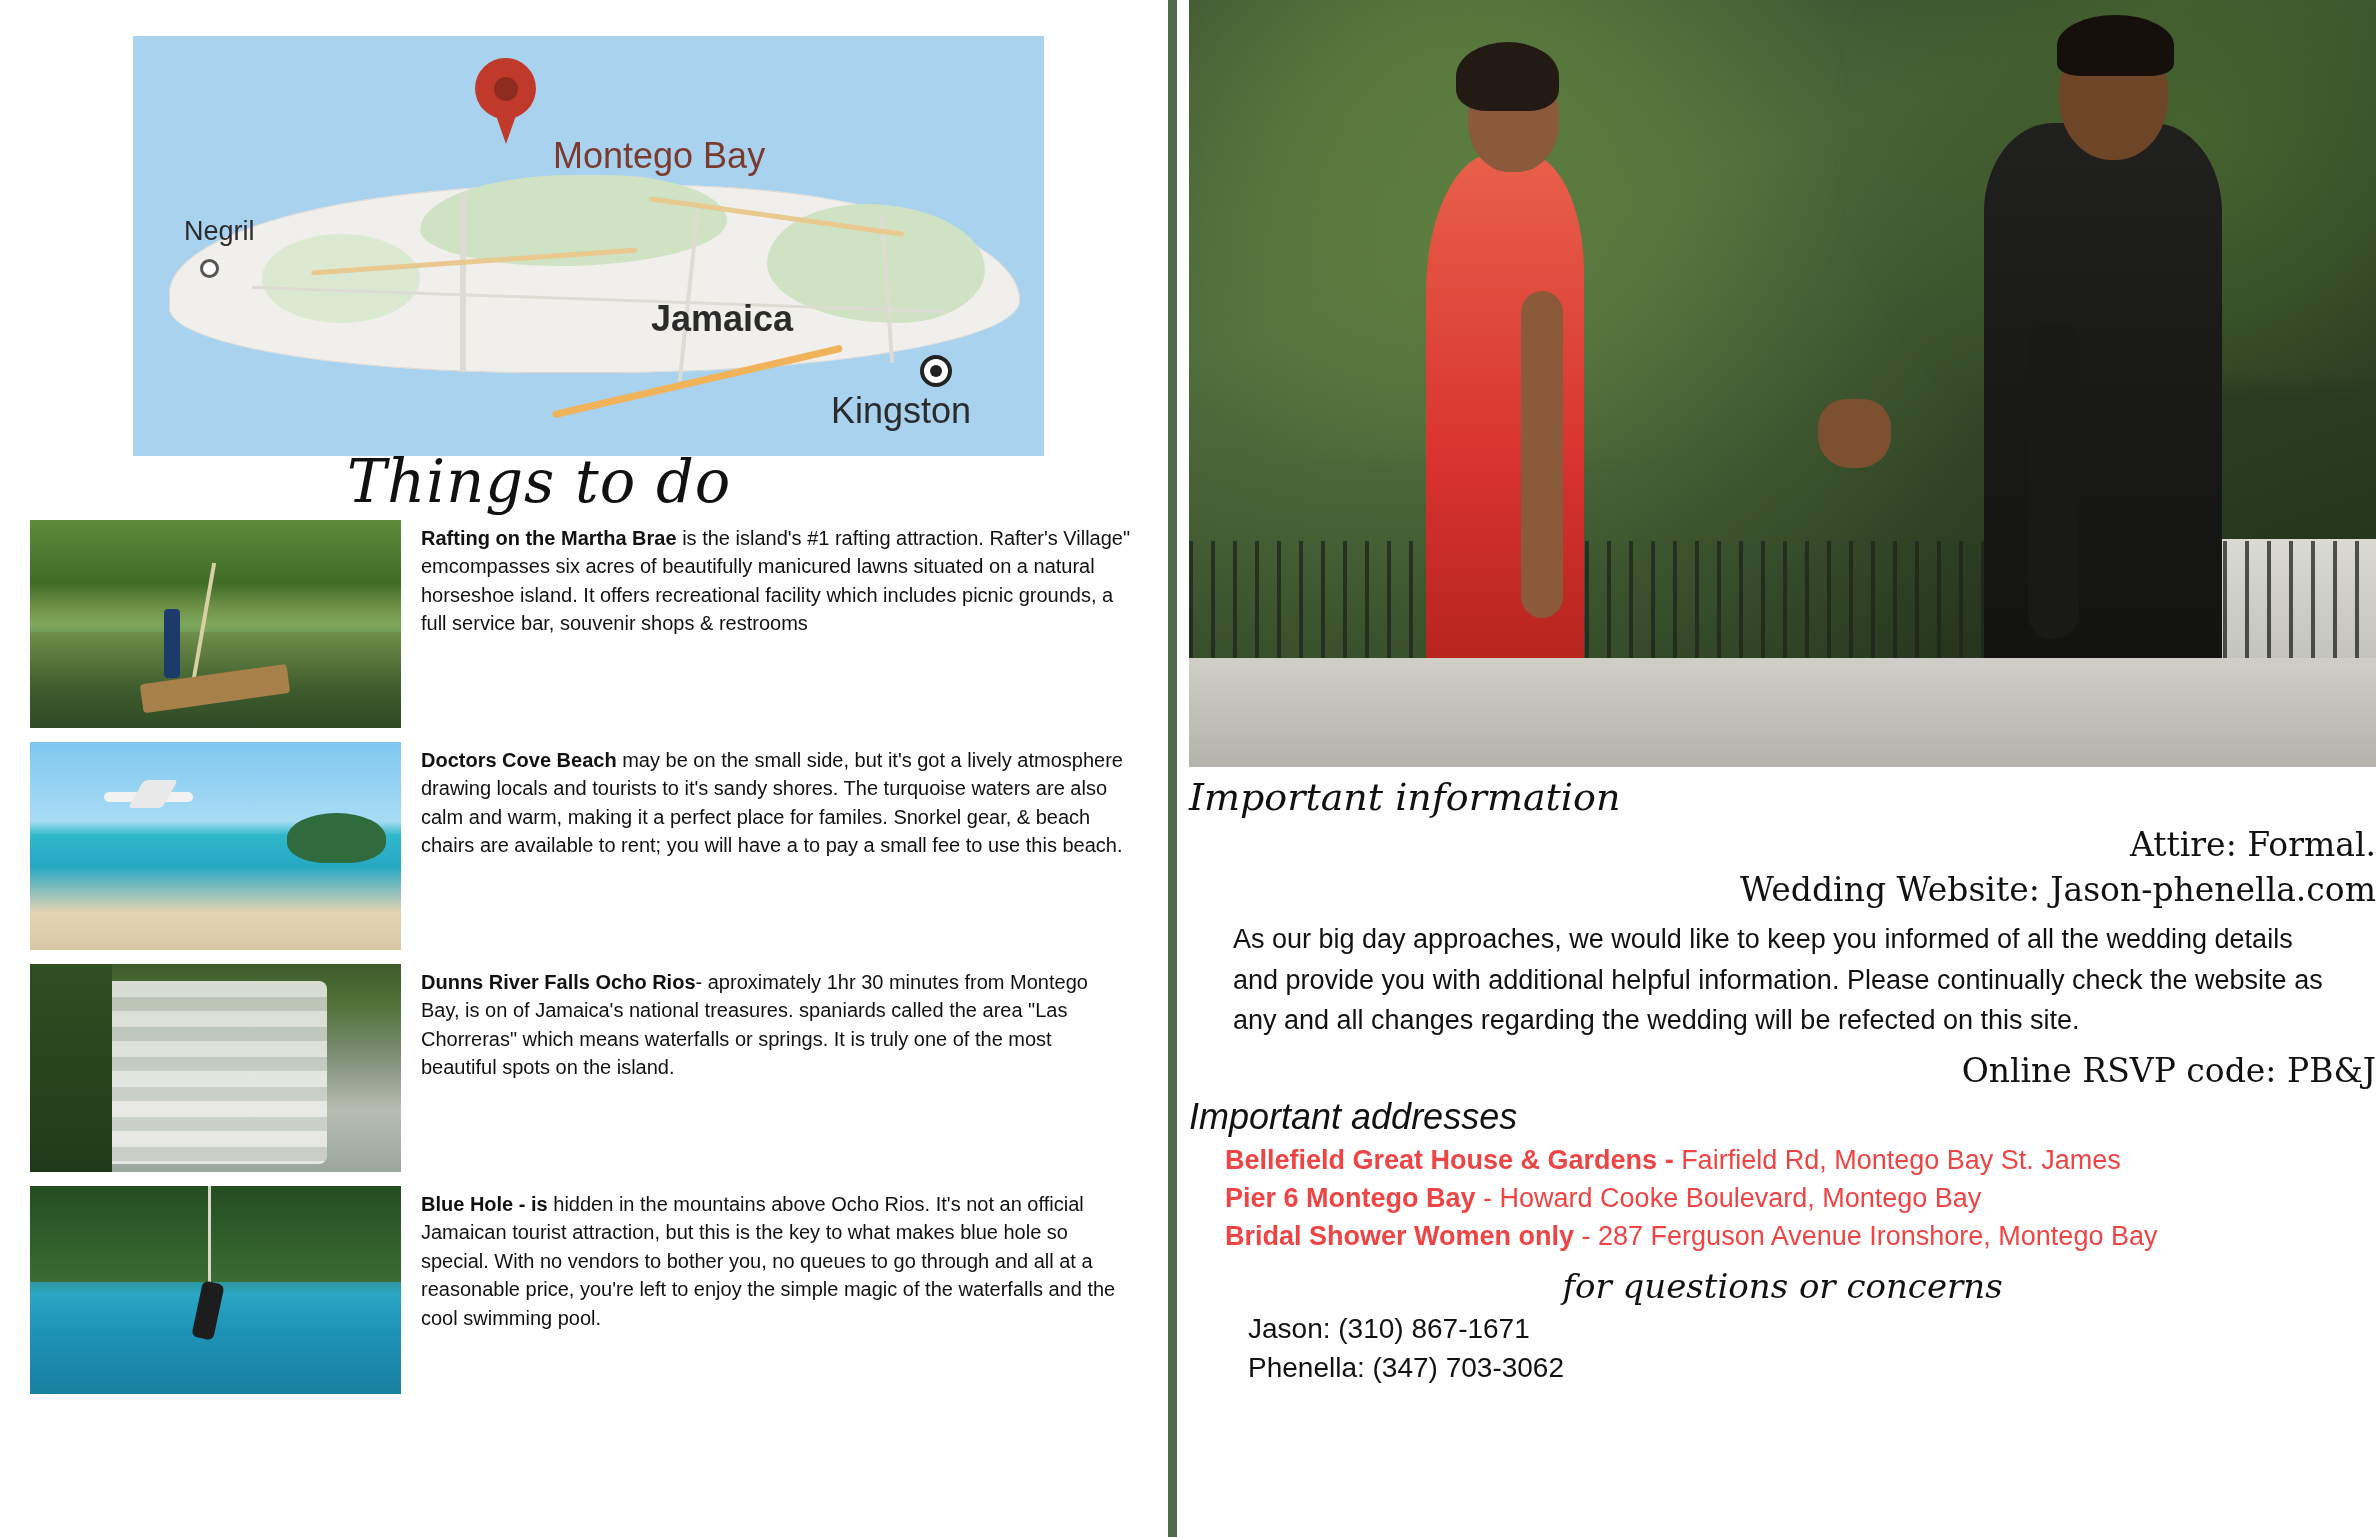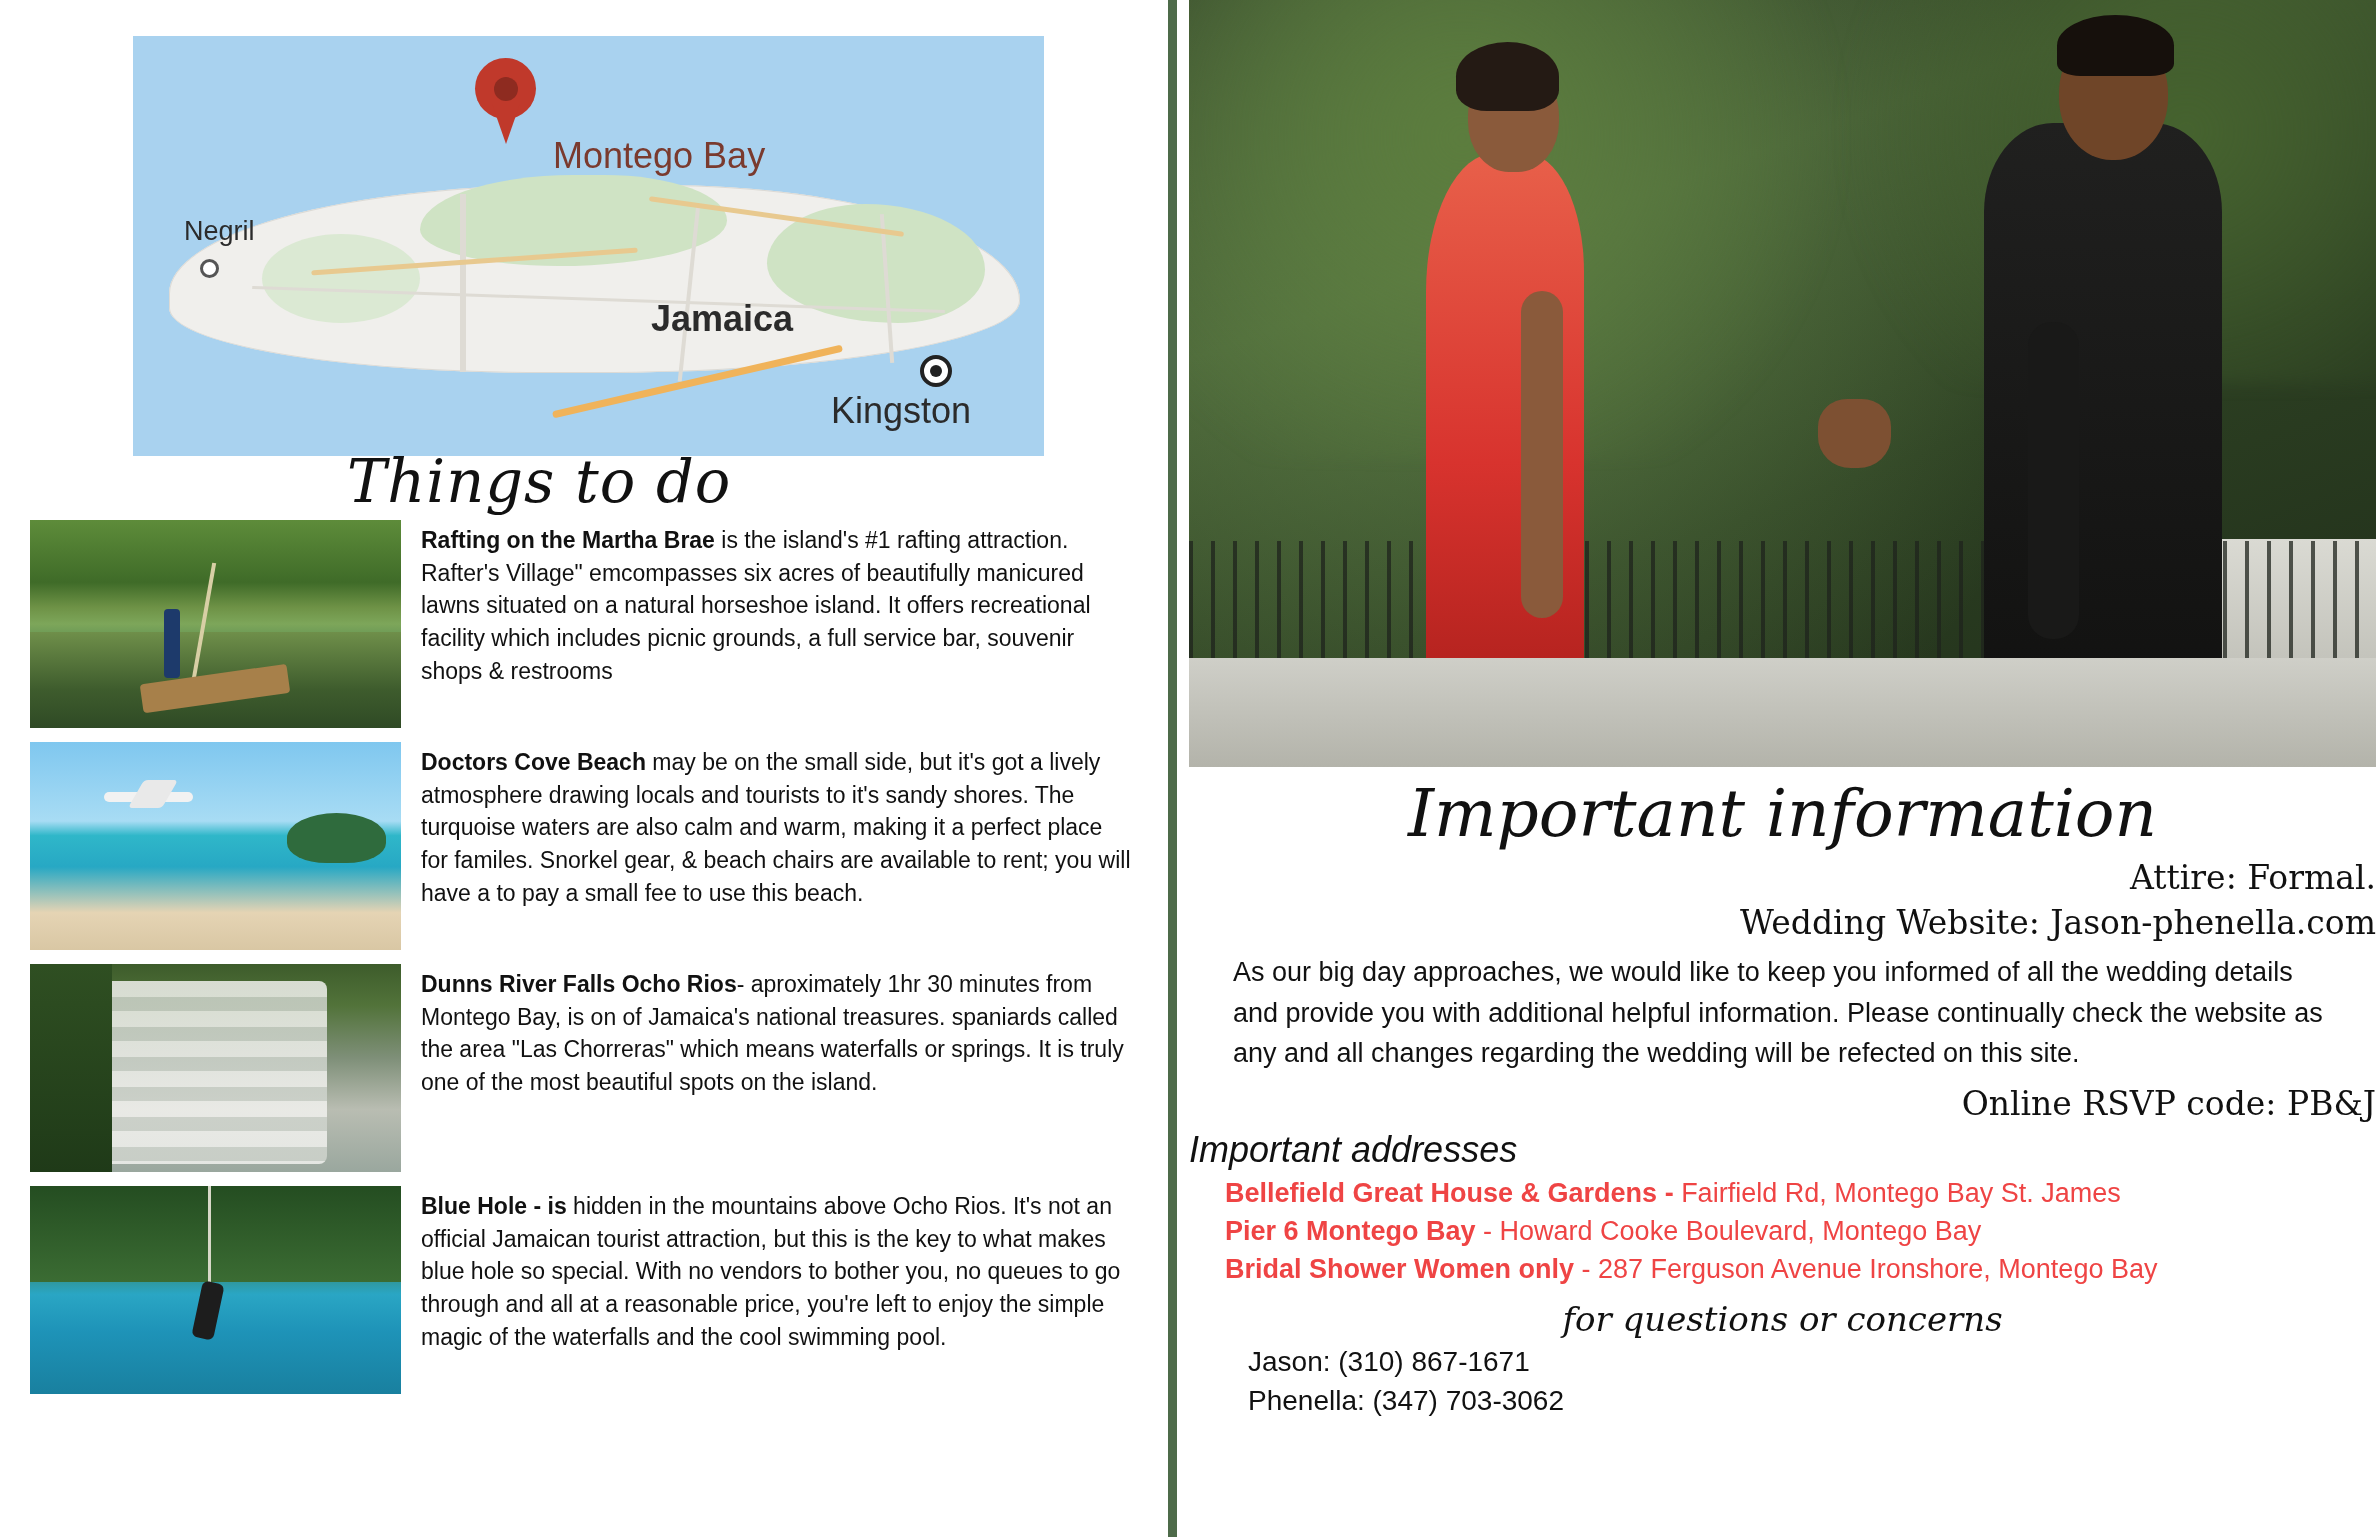--- a/index.html
+++ b/index.html
@@ -151,21 +151,21 @@
     width: 371px;
     height: 208px;
     flex: 0 0 371px;
     position: relative;
     overflow: hidden;
   }
   .attr-text {
     flex: 1;
     padding-left: 20px;
     padding-right: 37px;
-    font-size: 23px;
+    font-size: 20px;
     line-height: 1.42;
     color: #111;
     padding-top: 4px;
   }
   .attr-text b { font-weight: bold; }
 
   
   .ph-raft { background: linear-gradient(#5e8c3a 0%, #3f6b28 30%, #6e9246 42%, #7da65a 50%, #5d8f52 60%, #4a7c46 100%); }
   .ph-raft::before {
     content:""; position:absolute; left:0; bottom:0; width:100%; height:46%;
@@ -295,24 +295,24 @@
     position:absolute; left:53%; top:52%; width:73px; height:69px;
     background:#7d5032; border-radius:40% 40% 45% 45%;
   }
 
   .info-block {
     position:absolute; left:12px; top:767px; width:1187px; height:770px;
     background:#ffffff;
     padding: 0;
   }
   .info-title {
-    text-align:center;
+    text-align:left;
     font-family:"DejaVu Serif", serif;
     font-style: italic;
-    font-size: 66px;
+    font-size: 38px;
     margin-top: 8px;
     color:#111;
   }
   .info-line {
     font-family:"DejaVu Serif", serif;
     font-size: 33px;
     margin: 6px 0 6px 34px;
     color:#111;
     text-align:right;
   }

